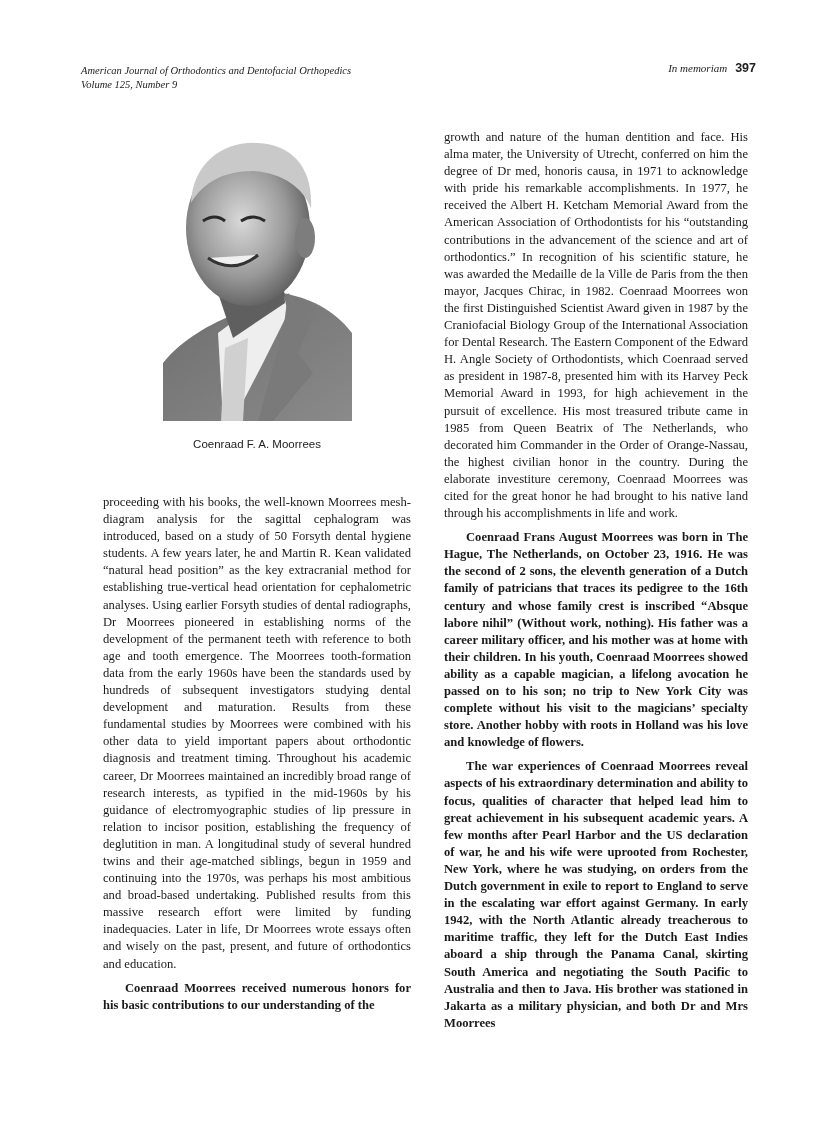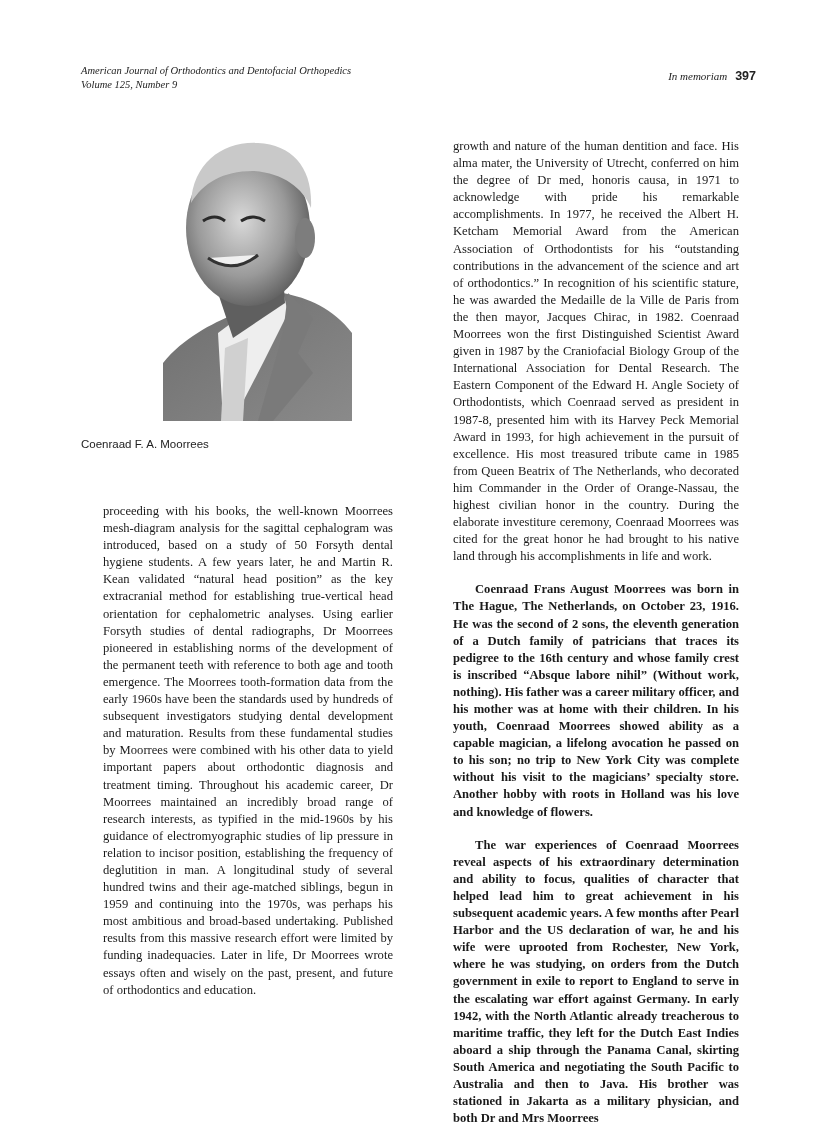--- a/index.html
+++ b/index.html
@@ -1,26 +1,26 @@
 <!DOCTYPE html>
 <html><head>
 <meta charset="utf-8">
 <style>
   html, body { margin: 0; padding: 0; background: #ffffff; }
   body { width: 838px; height: 1122px; position: relative; overflow: hidden; color: #1a1a1a; }
   .hdr-left { position: absolute; left: 81px; top: 64px; font-family: "Liberation Serif", serif; font-style: italic; font-size: 10.5px; line-height: 14px; color: #222; }
-  .hdr-right { position: absolute; right: 82px; top: 69px; font-family: "Liberation Serif", serif; font-size: 11px; color: #222; }
+  .hdr-right { position: absolute; right: 82px; top: 61px; font-family: "Liberation Serif", serif; font-size: 11px; color: #222; }
   .hdr-right .sec { font-style: italic; }
   .hdr-right .pg { font-family: "Liberation Sans", sans-serif; font-weight: bold; font-size: 12.5px; margin-left: 8px; }
   .photo { position: absolute; left: 163px; top: 133px; width: 189px; height: 288px; overflow: hidden; background: #fff; }
-  .caption { position: absolute; left: 81px; width: 352px; top: 438px; text-align: left; font-family: "Liberation Sans", sans-serif; font-size: 11.5px; color: #222; }
+  .caption { position: absolute; left: 81px; width: 352px; top: 438px; text-align: center; font-family: "Liberation Sans", sans-serif; font-size: 11.5px; color: #222; }
   .col { position: absolute; font-family: "Liberation Serif", serif; font-size: 12.6px; line-height: 17.1px; text-align: justify; color: #1a1a1a; }
-  .col-left { left: 87px; top: 487px; width: 322px; }
+  .col-left { left: 96px; top: 487px; width: 322px; }
   .col-right { left: 437px; top: 122px; width: 318px; }
-  .col p { margin: 16px; }
+  .col p { margin: 7px; }
   .col p.indent { text-indent: 22px; font-weight: bold; }
 </style>
 </head>
 <body>
 
 <div class="hdr-left">
   <div>American Journal of Orthodontics and Dentofacial Orthopedics</div>
   <div>Volume 125, Number 9</div>
 </div>
 <div class="hdr-right">
@@ -61,19 +61,20 @@
     <path d="M40,88 Q52,80 62,88" stroke="#2a2a2a" stroke-width="3" fill="none"></path>
     <path d="M78,88 Q90,80 102,88" stroke="#2a2a2a" stroke-width="3" fill="none"></path>
 
     <path d="M45,125 Q70,142 95,122" stroke="#333" stroke-width="3" fill="#f0f0f0"></path>
   </svg>
 </div>
 <div class="caption">Coenraad F. A. Moorrees</div>
 
 <div class="col col-left">
   <p>proceeding with his books, the well-known Moorrees mesh-diagram analysis for the sagittal cephalogram was introduced, based on a study of 50 Forsyth dental hygiene students. A few years later, he and Martin R. Kean validated “natural head position” as the key extracranial method for establishing true-vertical head orientation for cephalometric analyses. Using earlier Forsyth studies of dental radiographs, Dr Moorrees pioneered in establishing norms of the development of the permanent teeth with reference to both age and tooth emergence. The Moorrees tooth-formation data from the early 1960s have been the standards used by hundreds of subsequent investigators studying dental development and maturation. Results from these fundamental studies by Moorrees were combined with his other data to yield important papers about orthodontic diagnosis and treatment timing. Throughout his academic career, Dr Moorrees maintained an incredibly broad range of research interests, as typified in the mid-1960s by his guidance of electromyographic studies of lip pressure in relation to incisor position, establishing the frequency of deglutition in man. A longitudinal study of several hundred twins and their age-matched siblings, begun in 1959 and continuing into the 1970s, was perhaps his most ambitious and broad-based undertaking. Published results from this massive research effort were limited by funding inadequacies. Later in life, Dr Moorrees wrote essays often and wisely on the past, present, and future of orthodontics and education.</p>
+  <p class="indent">Coenraad Moorrees received numerous honors for his basic contributions to our understanding of the</p>
 </div>
 
 <div class="col col-right">
   <p>growth and nature of the human dentition and face. His alma mater, the University of Utrecht, conferred on him the degree of Dr med, honoris causa, in 1971 to acknowledge with pride his remarkable accomplishments. In 1977, he received the Albert H. Ketcham Memorial Award from the American Association of Orthodontists for his “outstanding contributions in the advancement of the science and art of orthodontics.” In recognition of his scientific stature, he was awarded the Medaille de la Ville de Paris from the then mayor, Jacques Chirac, in 1982. Coenraad Moorrees won the first Distinguished Scientist Award given in 1987 by the Craniofacial Biology Group of the International Association for Dental Research. The Eastern Component of the Edward H. Angle Society of Orthodontists, which Coenraad served as president in 1987-8, presented him with its Harvey Peck Memorial Award in 1993, for high achievement in the pursuit of excellence. His most treasured tribute came in 1985 from Queen Beatrix of The Netherlands, who decorated him Commander in the Order of Orange-Nassau, the highest civilian honor in the country. During the elaborate investiture ceremony, Coenraad Moorrees was cited for the great honor he had brought to his native land through his accomplishments in life and work.</p>
   <p class="indent">Coenraad Frans August Moorrees was born in The Hague, The Netherlands, on October 23, 1916. He was the second of 2 sons, the eleventh generation of a Dutch family of patricians that traces its pedigree to the 16th century and whose family crest is inscribed “Absque labore nihil” (Without work, nothing). His father was a career military officer, and his mother was at home with their children. In his youth, Coenraad Moorrees showed ability as a capable magician, a lifelong avocation he passed on to his son; no trip to New York City was complete without his visit to the magicians’ specialty store. Another hobby with roots in Holland was his love and knowledge of flowers.</p>
   <p class="indent">The war experiences of Coenraad Moorrees reveal aspects of his extraordinary determination and ability to focus, qualities of character that helped lead him to great achievement in his subsequent academic years. A few months after Pearl Harbor and the US declaration of war, he and his wife were uprooted from Rochester, New York, where he was studying, on orders from the Dutch government in exile to report to England to serve in the escalating war effort against Germany. In early 1942, with the North Atlantic already treacherous to maritime traffic, they left for the Dutch East Indies aboard a ship through the Panama Canal, skirting South America and negotiating the South Pacific to Australia and then to Java. His brother was stationed in Jakarta as a military physician, and both Dr and Mrs Moorrees</p>
 </div>
 
 </body></html>

